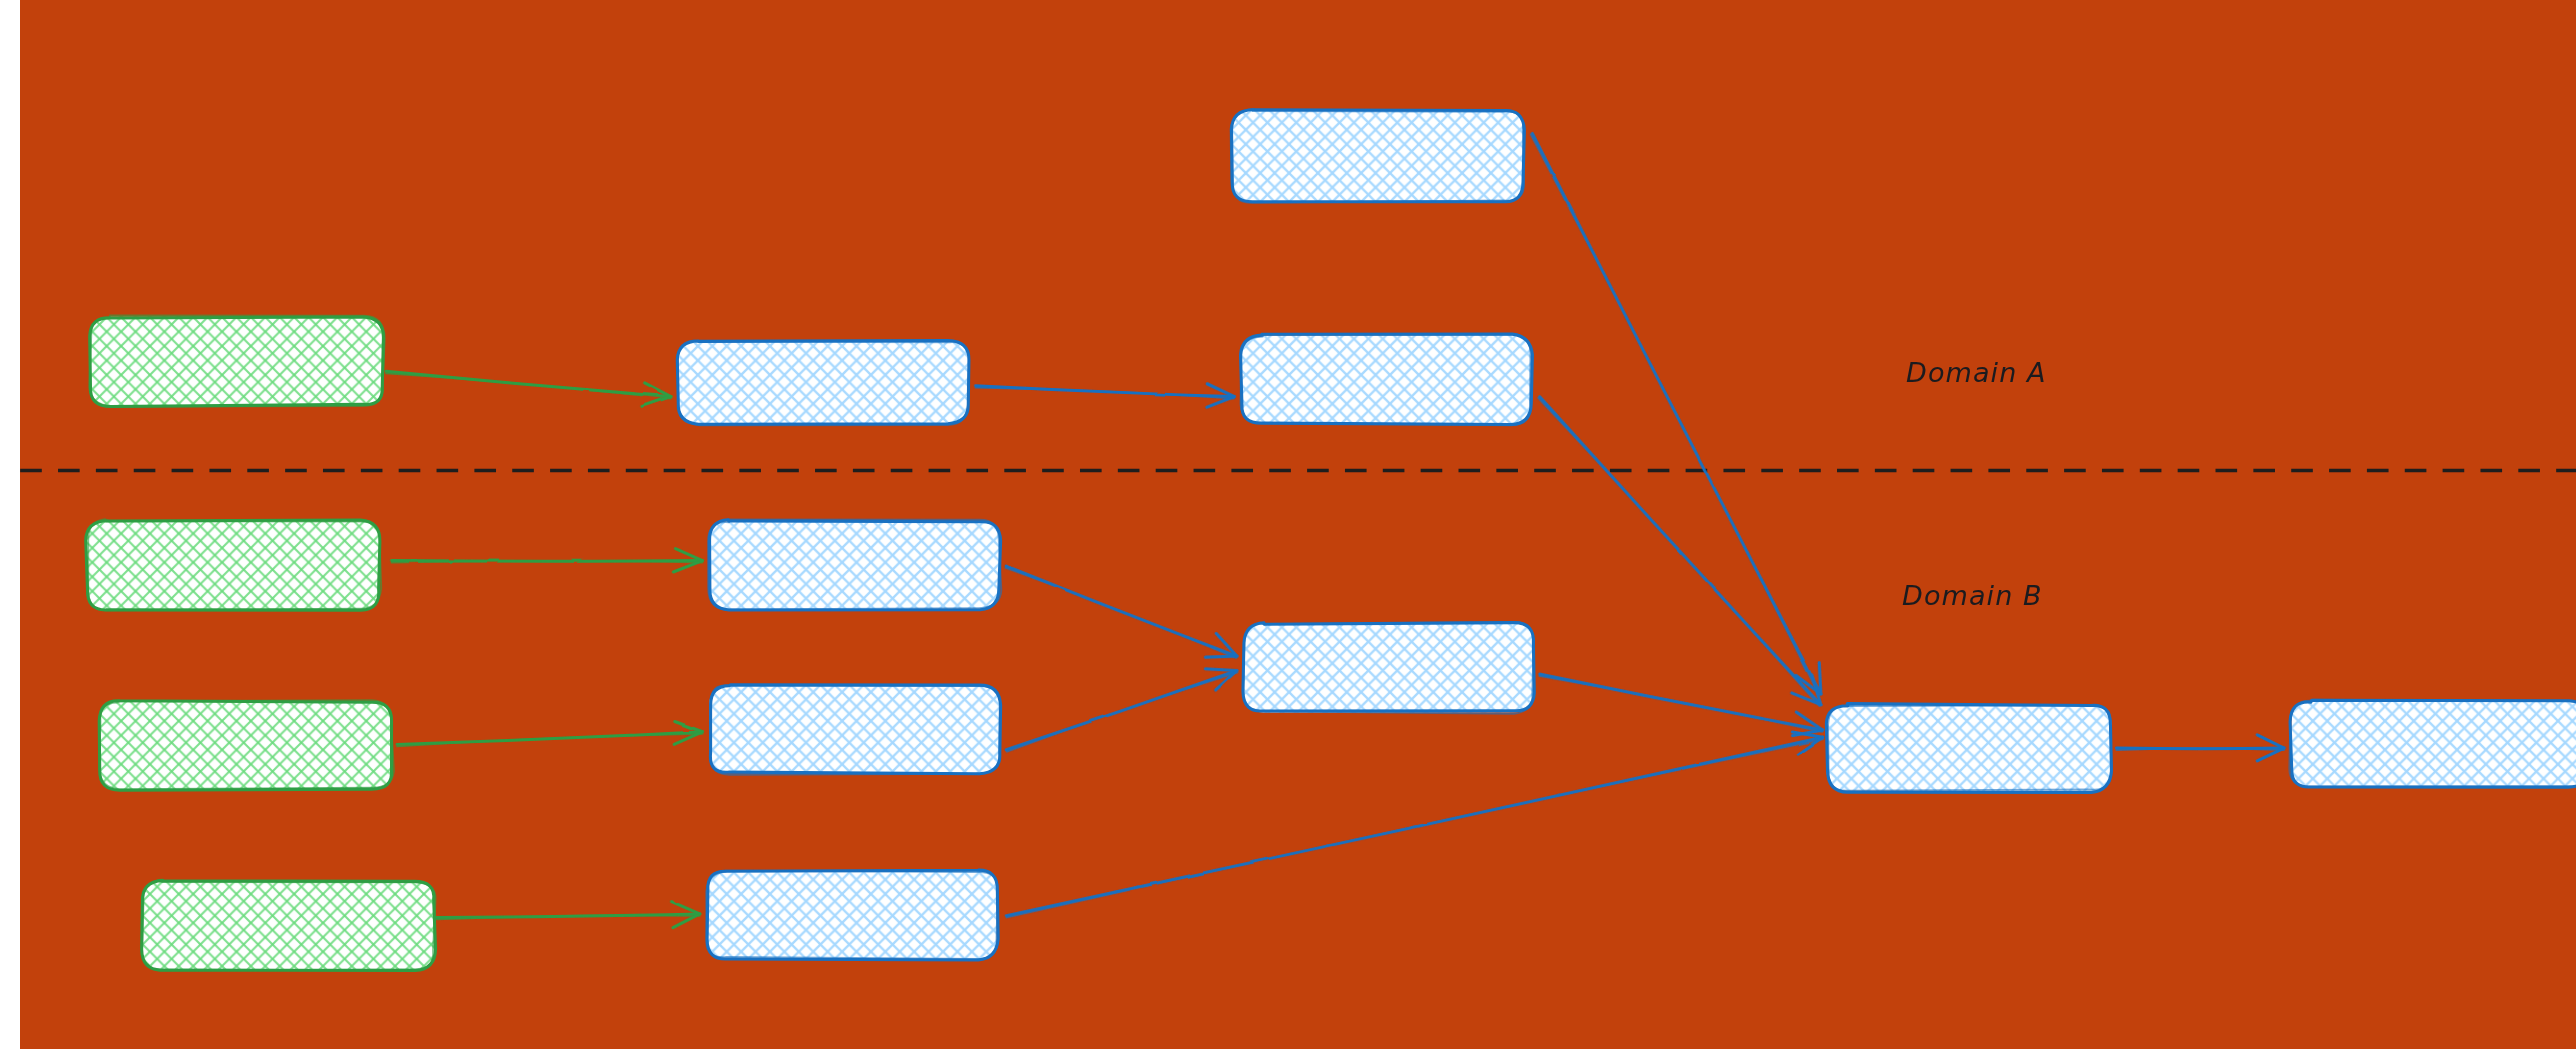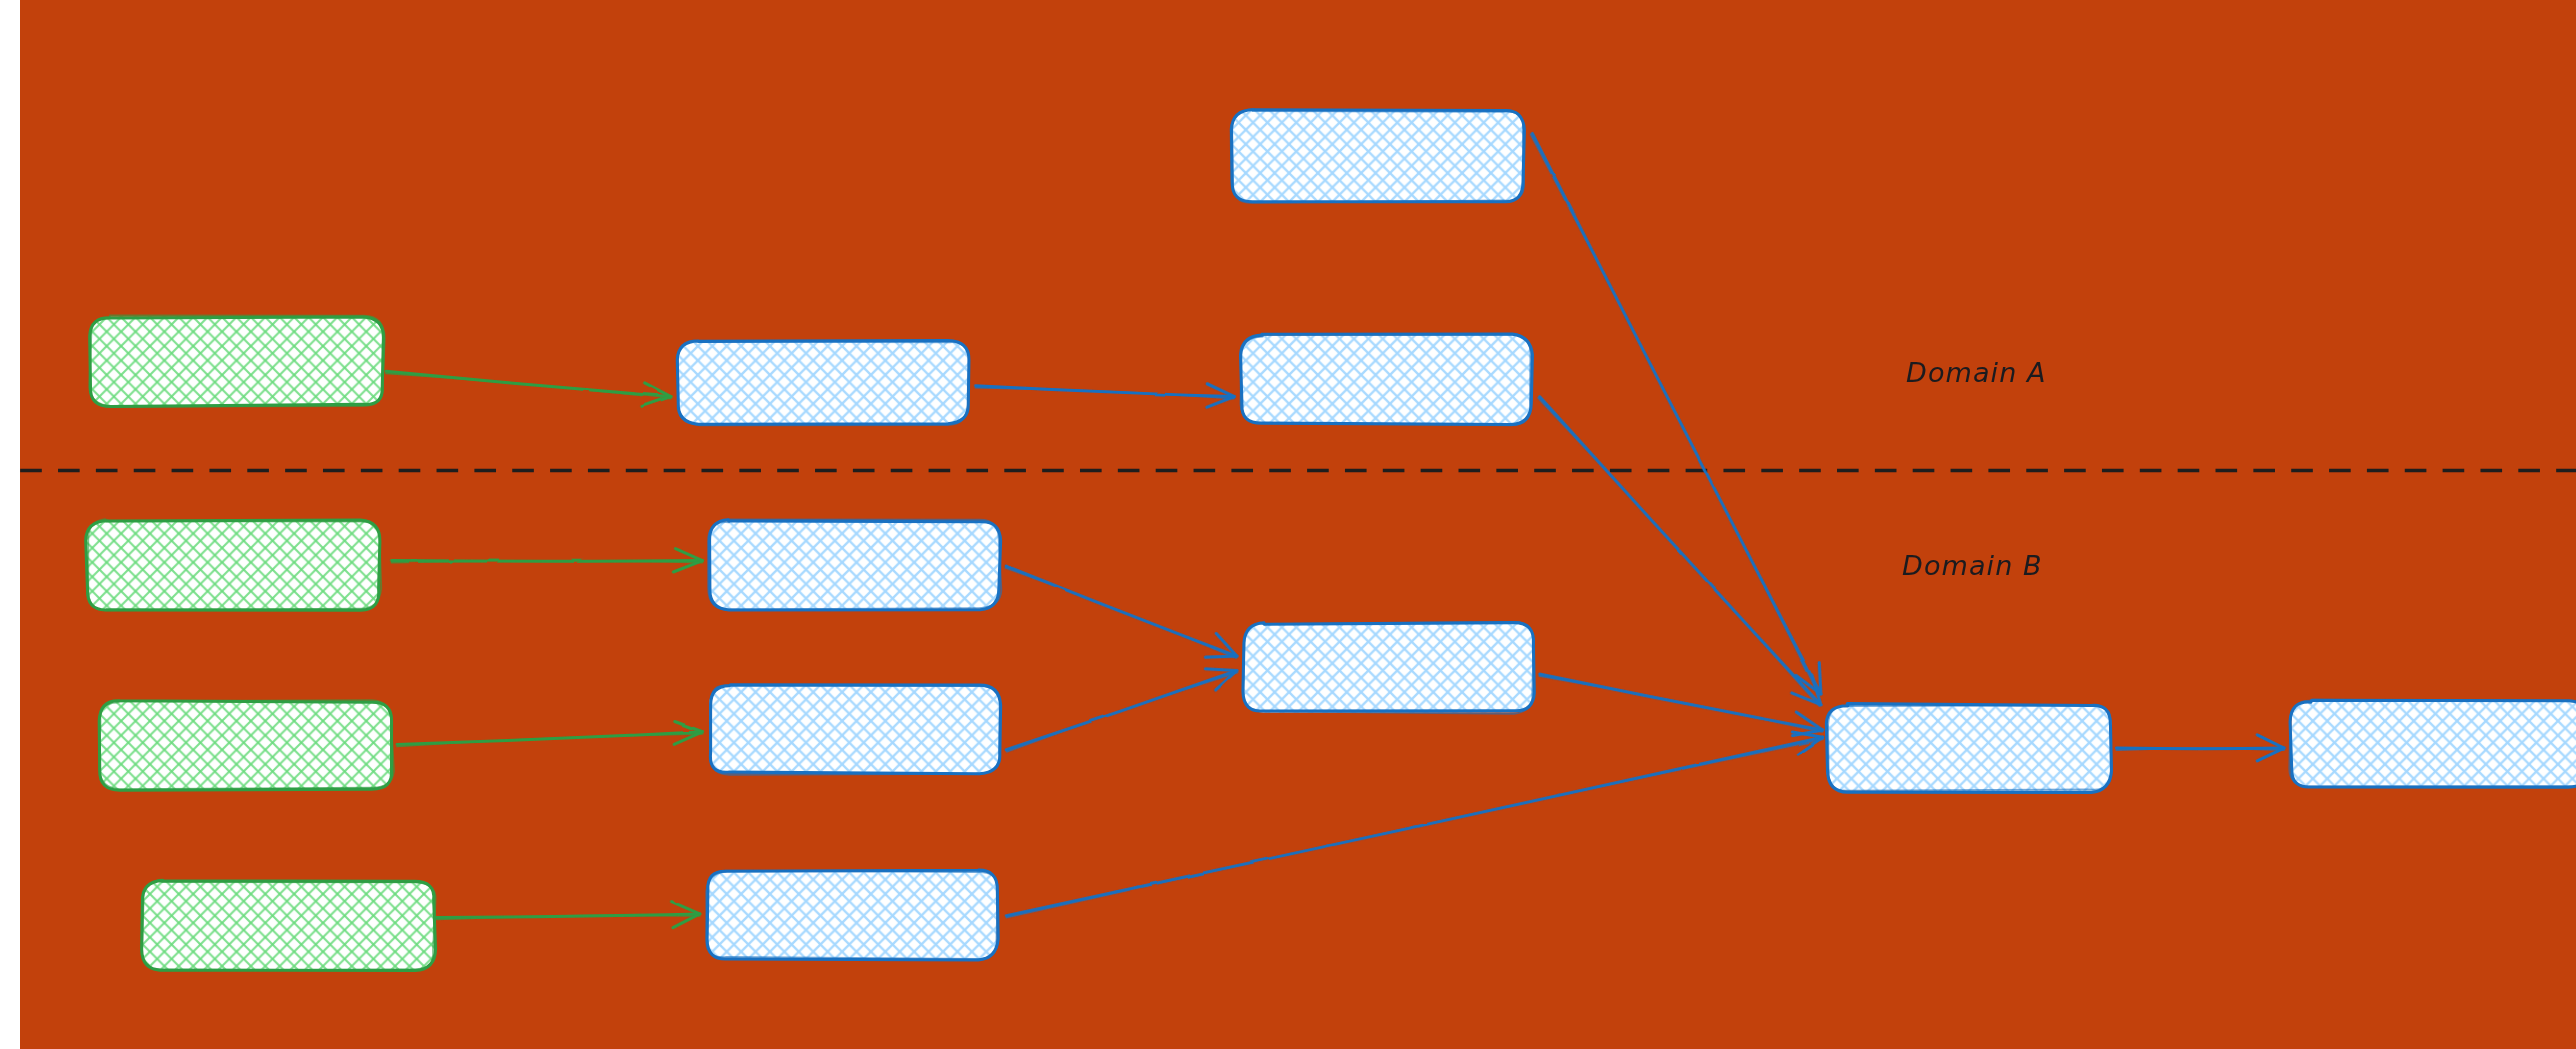--- a/index.html
+++ b/index.html
@@ -213,21 +213,21 @@
           <path d="M 2542.493624592337 777.5884369851036 L 2828.2868550662356 777.8407258512642 Q 2849.709168577338 778.0087811949704 2849.806302595328 800.0184594634075 L 2850.166897917151 851.9407323362962 Q 2850.0893676284186 873.615126180749 2827.7445857884104 873.944190025583 L 2542.5281454091555 874.0003759386951 Q 2520.5727224355437 873.7733343126129 2519.8579977037657 851.844901085107 L 2520.3040884022153 800.4078496937676 Q 2519.823299217421 778.4033910756015 2542.307622337764 778.5586736684472 Z" fill="url(#hatch-blue)" stroke="none"></path>
           <path d="M 2542.685181141824 776.9692807198825 L 2828.136525518371 777.5158024553283 Q 2850.04402787748 778.3133234746816 2850.098525977786 800.1966828114803 L 2849.928931975937 850.982909274233 Q 2849.8226360862714 873.5108021263084 2827.143047189919 873.402192813485 L 2542.3493433244757 873.2502999546706 Q 2520.119074732726 874.9282542239075 2520.5725474366322 853.2473826420248 L 2518.713794994361 800.8746165963703 Q 2519.507185078043 777.2423192026756 2541.830142003824 779.1539837610228 Z" fill="none" stroke="#1971c2" stroke-width="3.4" stroke-linecap="round" stroke-linejoin="round" opacity="1"></path>
           <path d="M 2543.878608753196 776.4466749671133 L 2829.437083997036 778.0057120333453 Q 2847.9429980278683 779.4839294808377 2848.7162398819423 798.329376495131 L 2851.449725605757 851.1441025740206 Q 2851.58489122567 874.8486275687109 2827.0331936841985 872.517111301756 L 2541.681123960894 873.0148328309948 Q 2517.9050117016327 873.0012079915037 2517.8229766368972 852.8832140653782 L 2518.9589042192133 800.6012734903029 Q 2521.1241137996894 776.9640004640278 2541.24358058043 777.3485749728738 Z" fill="none" stroke="#1971c2" stroke-width="2" stroke-linecap="round" stroke-linejoin="round" opacity="0.6"></path>
         </g>
       </g>
 
   </svg>
 
   <div class="domain-label" id="label-domain-a" style="left: 1886px; top: 357px; color: rgb(27, 27, 31);">Domain A</div>
 
-  <div class="domain-label" id="label-domain-b" style="left: 1882px; top: 550px; color: rgb(27, 27, 31);">Domain B</div>
+  <div class="domain-label" id="label-domain-b" style="left: 1882px; top: 580px; color: rgb(27, 27, 31);">Domain B</div>
 
 <div class="node-hit" style="left: 70px; top: 317px; width: 293px; height: 88px;"></div>
     <div class="node-hit" style="left: 67px; top: 521px; width: 293px; height: 88px;"></div>
     <div class="node-hit" style="left: 79px; top: 701px; width: 293px; height: 88px;"></div>
     <div class="node-hit" style="left: 122px; top: 882px; width: 293px; height: 88px;"></div>
     <div class="node-hit" style="left: 1212px; top: 110px; width: 291px; height: 92px;"></div>
     <div class="node-hit" style="left: 658px; top: 341px; width: 290px; height: 83px;"></div>
     <div class="node-hit" style="left: 1221px; top: 335px; width: 290px; height: 88px;"></div>
     <div class="node-hit" style="left: 690px; top: 521px; width: 290px; height: 88px;"></div>
     <div class="node-hit" style="left: 690px; top: 685px; width: 290px; height: 88px;"></div>

